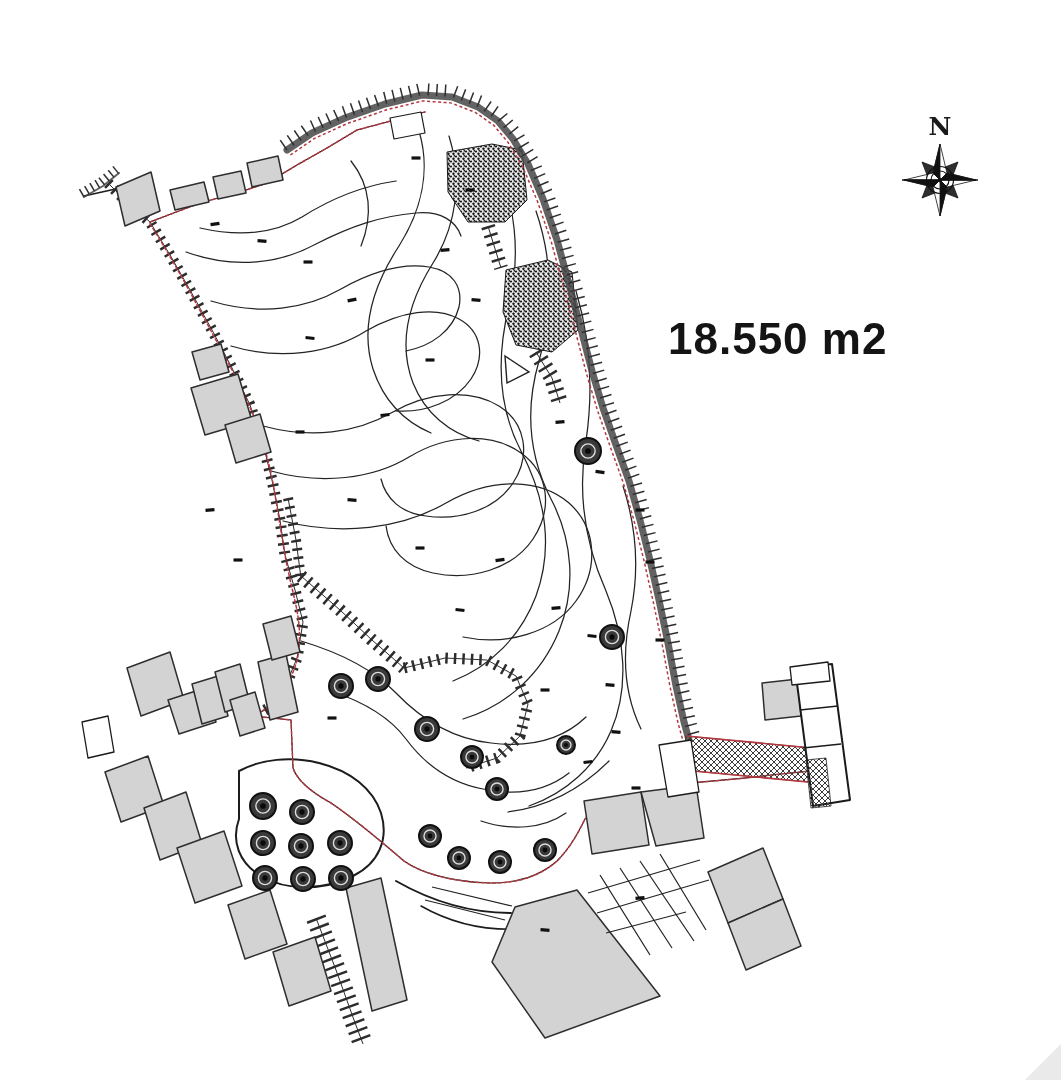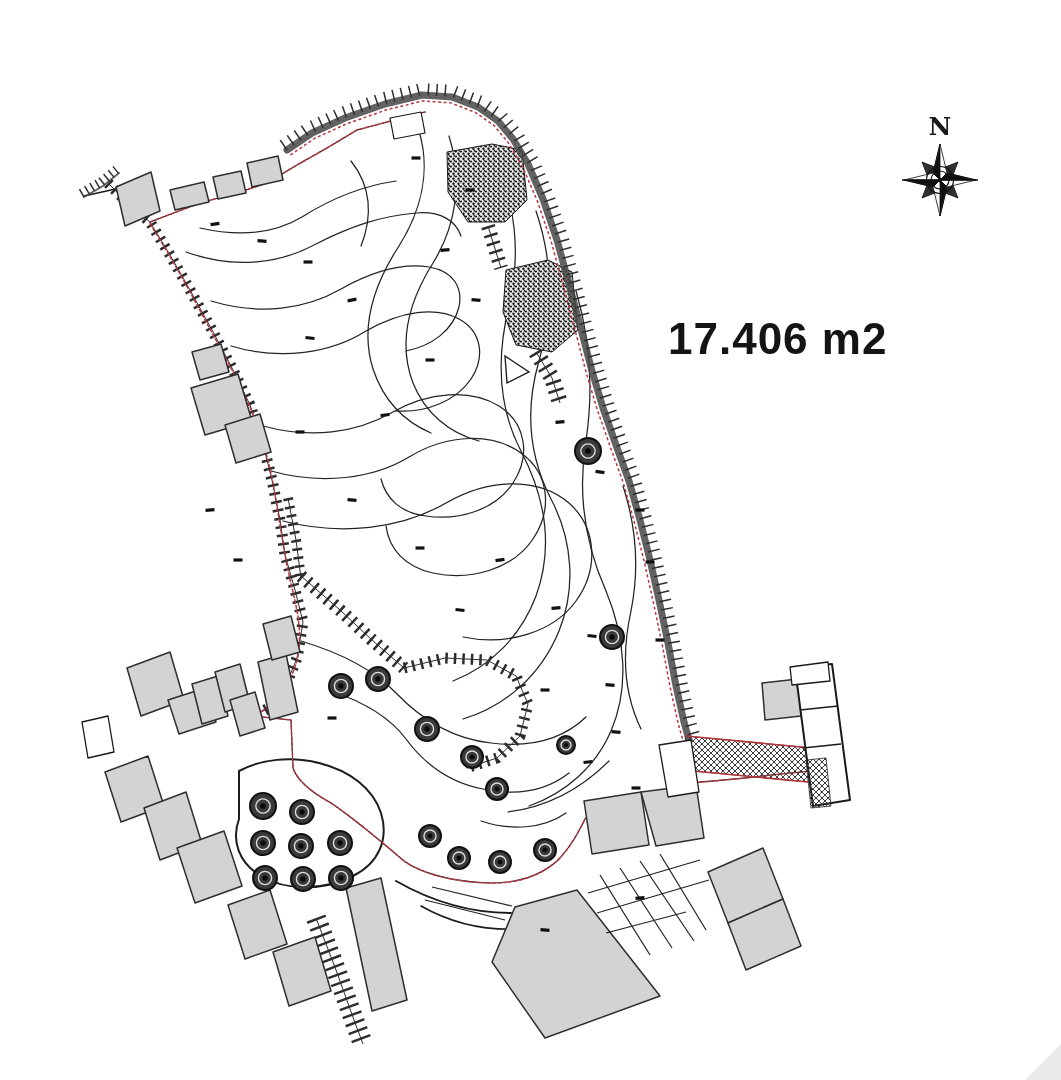--- a/index.html
+++ b/index.html
@@ -323,21 +323,21 @@
       <line x1="471.5" y1="300" x2="480.5" y2="300" stroke="#111111" stroke-width="3.2" transform="rotate(5 476 300)"></line>
       <line x1="233.5" y1="560" x2="242.5" y2="560" stroke="#111111" stroke-width="3.2" transform="rotate(0 238 560)"></line>
       <line x1="205.5" y1="510" x2="214.5" y2="510" stroke="#111111" stroke-width="3.2" transform="rotate(-5 210 510)"></line>
       <line x1="540.5" y1="690" x2="549.5" y2="690" stroke="#111111" stroke-width="3.2" transform="rotate(0 545 690)"></line>
       <line x1="605.5" y1="685" x2="614.5" y2="685" stroke="#111111" stroke-width="3.2" transform="rotate(5 610 685)"></line>
       <line x1="655.5" y1="640" x2="664.5" y2="640" stroke="#111111" stroke-width="3.2" transform="rotate(0 660 640)"></line>
       <line x1="465.5" y1="190" x2="474.5" y2="190" stroke="#111111" stroke-width="3.2" transform="rotate(0 470 190)"></line>
       <line x1="440.5" y1="250" x2="449.5" y2="250" stroke="#111111" stroke-width="3.2" transform="rotate(-5 445 250)"></line>
     </svg>
 
-  <div class="area-label">17.406 m2</div>
+  <div class="area-label">18.550 m2</div>
 
   <div class="north-label">N</div>
 
   <svg class="compass" width="80" height="80" viewBox="0 0 80 80">
     <g stroke="#111111" stroke-width="0.8">
       <polygon points="58,22 51,40 40,40 40,29" fill="#2f2f2f"></polygon>
       <polygon points="58,58 40,51 40,40 51,40" fill="#2f2f2f"></polygon>
       <polygon points="22,58 29,40 40,40 40,51" fill="#2f2f2f"></polygon>
       <polygon points="22,22 40,29 40,40 29,40" fill="#2f2f2f"></polygon>
       <polygon points="40,4 47,33 40,40 33,33" fill="#ffffff"></polygon>

